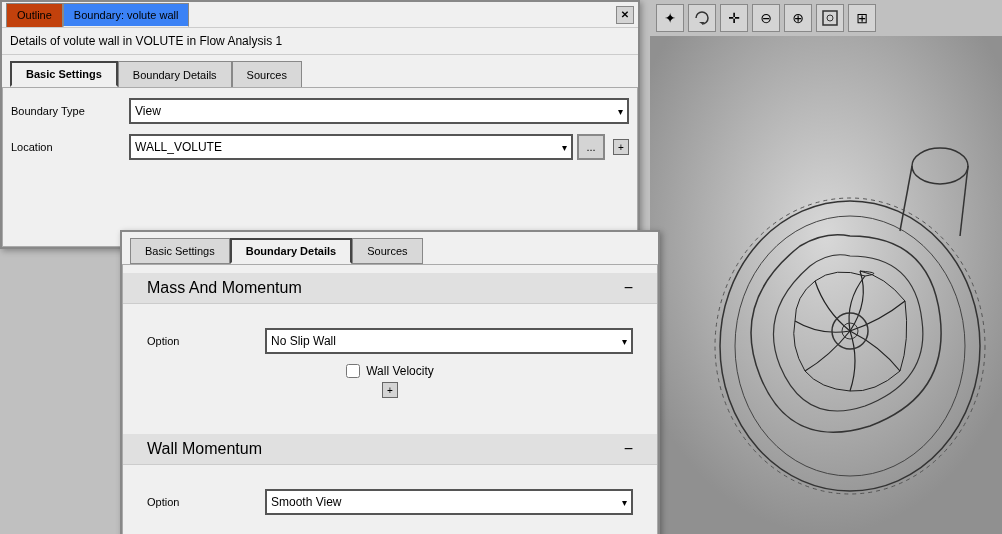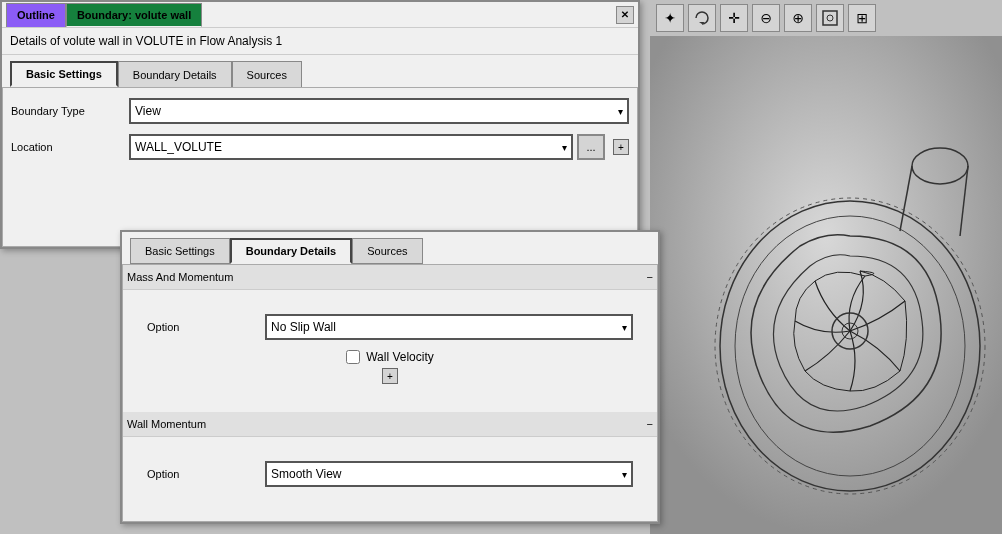--- a/index.html
+++ b/index.html
@@ -110,33 +110,32 @@
       height: 26px;
       padding: 0 4px;
     }
     .title-tabs {
       display: flex;
       align-items: flex-end;
       gap: 0;
     }
     .title-tab {
       padding: 3px 10px;
-      background: #8b5cf6;
+      background: #c2410c;
       border: 1px solid #888;
       border-bottom: none;
       font-size: 11px;
       cursor: pointer;
       height: 24px;
       display: flex;
       align-items: center;
-      font-weight: bold;
     }
     .title-tab.active {
-      background: #15803d;
-      font-weight: bold;
+      background: #3b82f6;
+      font-weight: normal;
       border-bottom: 1px solid #f0f0f0;
     }
     .close-btn {
       width: 18px;
       height: 18px;
       background: #d4d4d4;
       border: 1px solid #888;
       display: flex;
       align-items: center;
       justify-content: center;
@@ -252,25 +251,26 @@
     .checkbox-row input[type="checkbox"] {
       width: 14px;
       height: 14px;
     }
 
     
     .section-header {
       display: flex;
       align-items: center;
       justify-content: space-between;
-      padding: 6px 4px;
+      padding: 6px 24px;
       background: #e0e0e0;
       border-bottom: 1px solid #ccc;
-      font-size: 11px;
+      font-size: 16px;
       font-weight: normal;
+      margin-top: 8px;
     }
     .section-content {
       padding: 24px;
     }
     .front-tab-bar {
       display: flex;
       gap: 0;
       padding: 6px 8px 0;
       background: #f0f0f0;
     }

